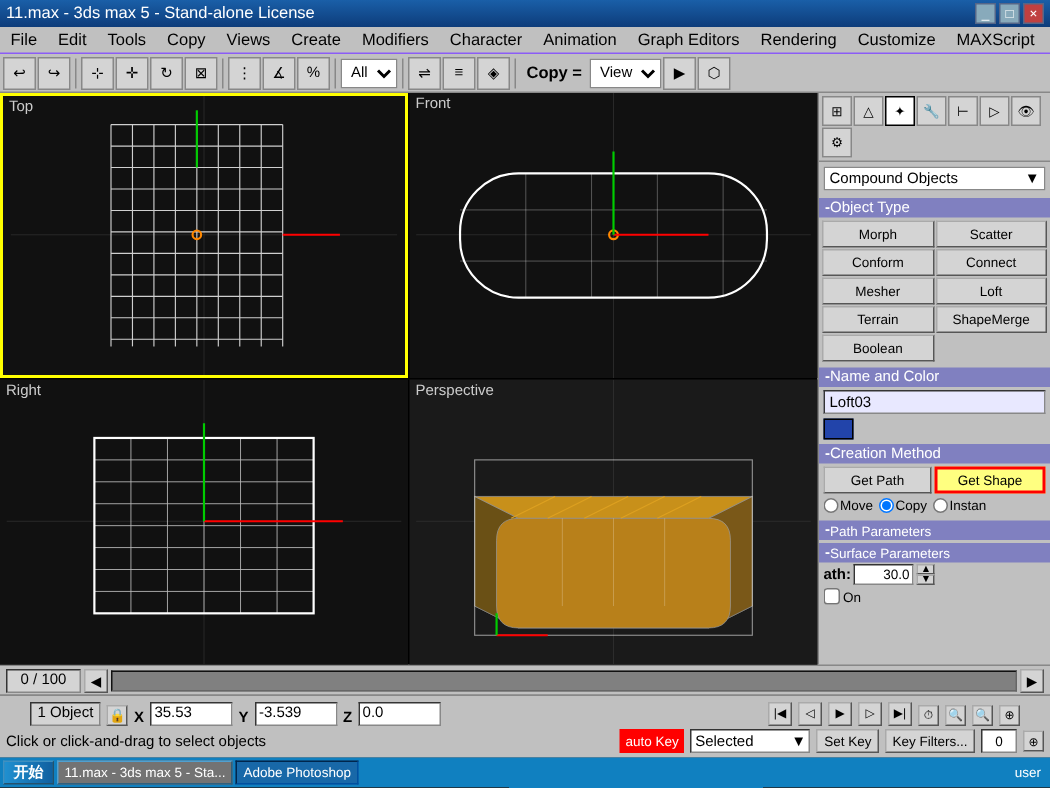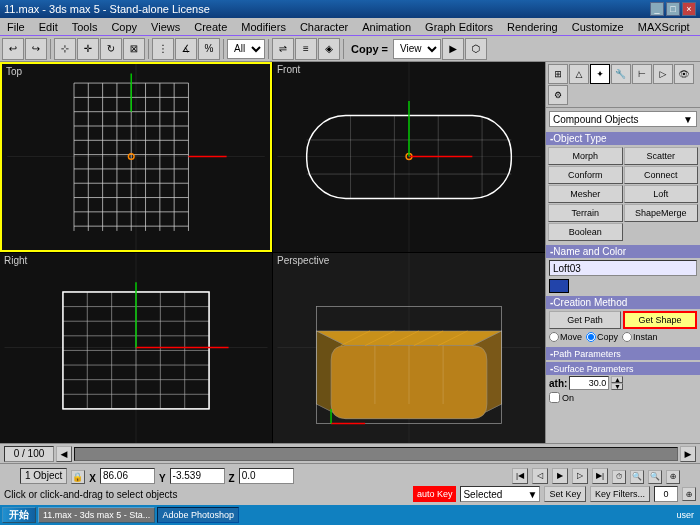--- a/index.html
+++ b/index.html
@@ -599,21 +599,21 @@
   <div class="status-btn">◀</div>
   <div style="flex:1; height:14px; background:#808080; border:1px inset #666;"></div>
   <div class="status-btn">▶</div>
 </div>
 
 <div id="statusbar">
   <div class="status-top">
     <div style="background:#d4d4d4; border:1px inset #888; padding:0 4px; height:16px; display:flex; align-items:center; font-size:10px;">1 Object</div>
     <div style="width:14px;height:14px;background:#d4d4d4;border:1px outset #aaa;display:flex;align-items:center;justify-content:center;font-size:9px;">🔒</div>
     <span class="coord-label">X</span>
-    <div class="coord-field">86.06</div>
+    <div class="coord-field">35.53</div>
     <span class="coord-label">Y</span>
     <div class="coord-field">-3.539</div>
     <span class="coord-label">Z</span>
     <div class="coord-field">0.0</div>
     <div style="flex:1;"></div>
 
     <div class="playback-btn">|◀</div>
     <div class="playback-btn">◁</div>
     <div class="playback-btn">▶</div>
     <div class="playback-btn">▷</div>

